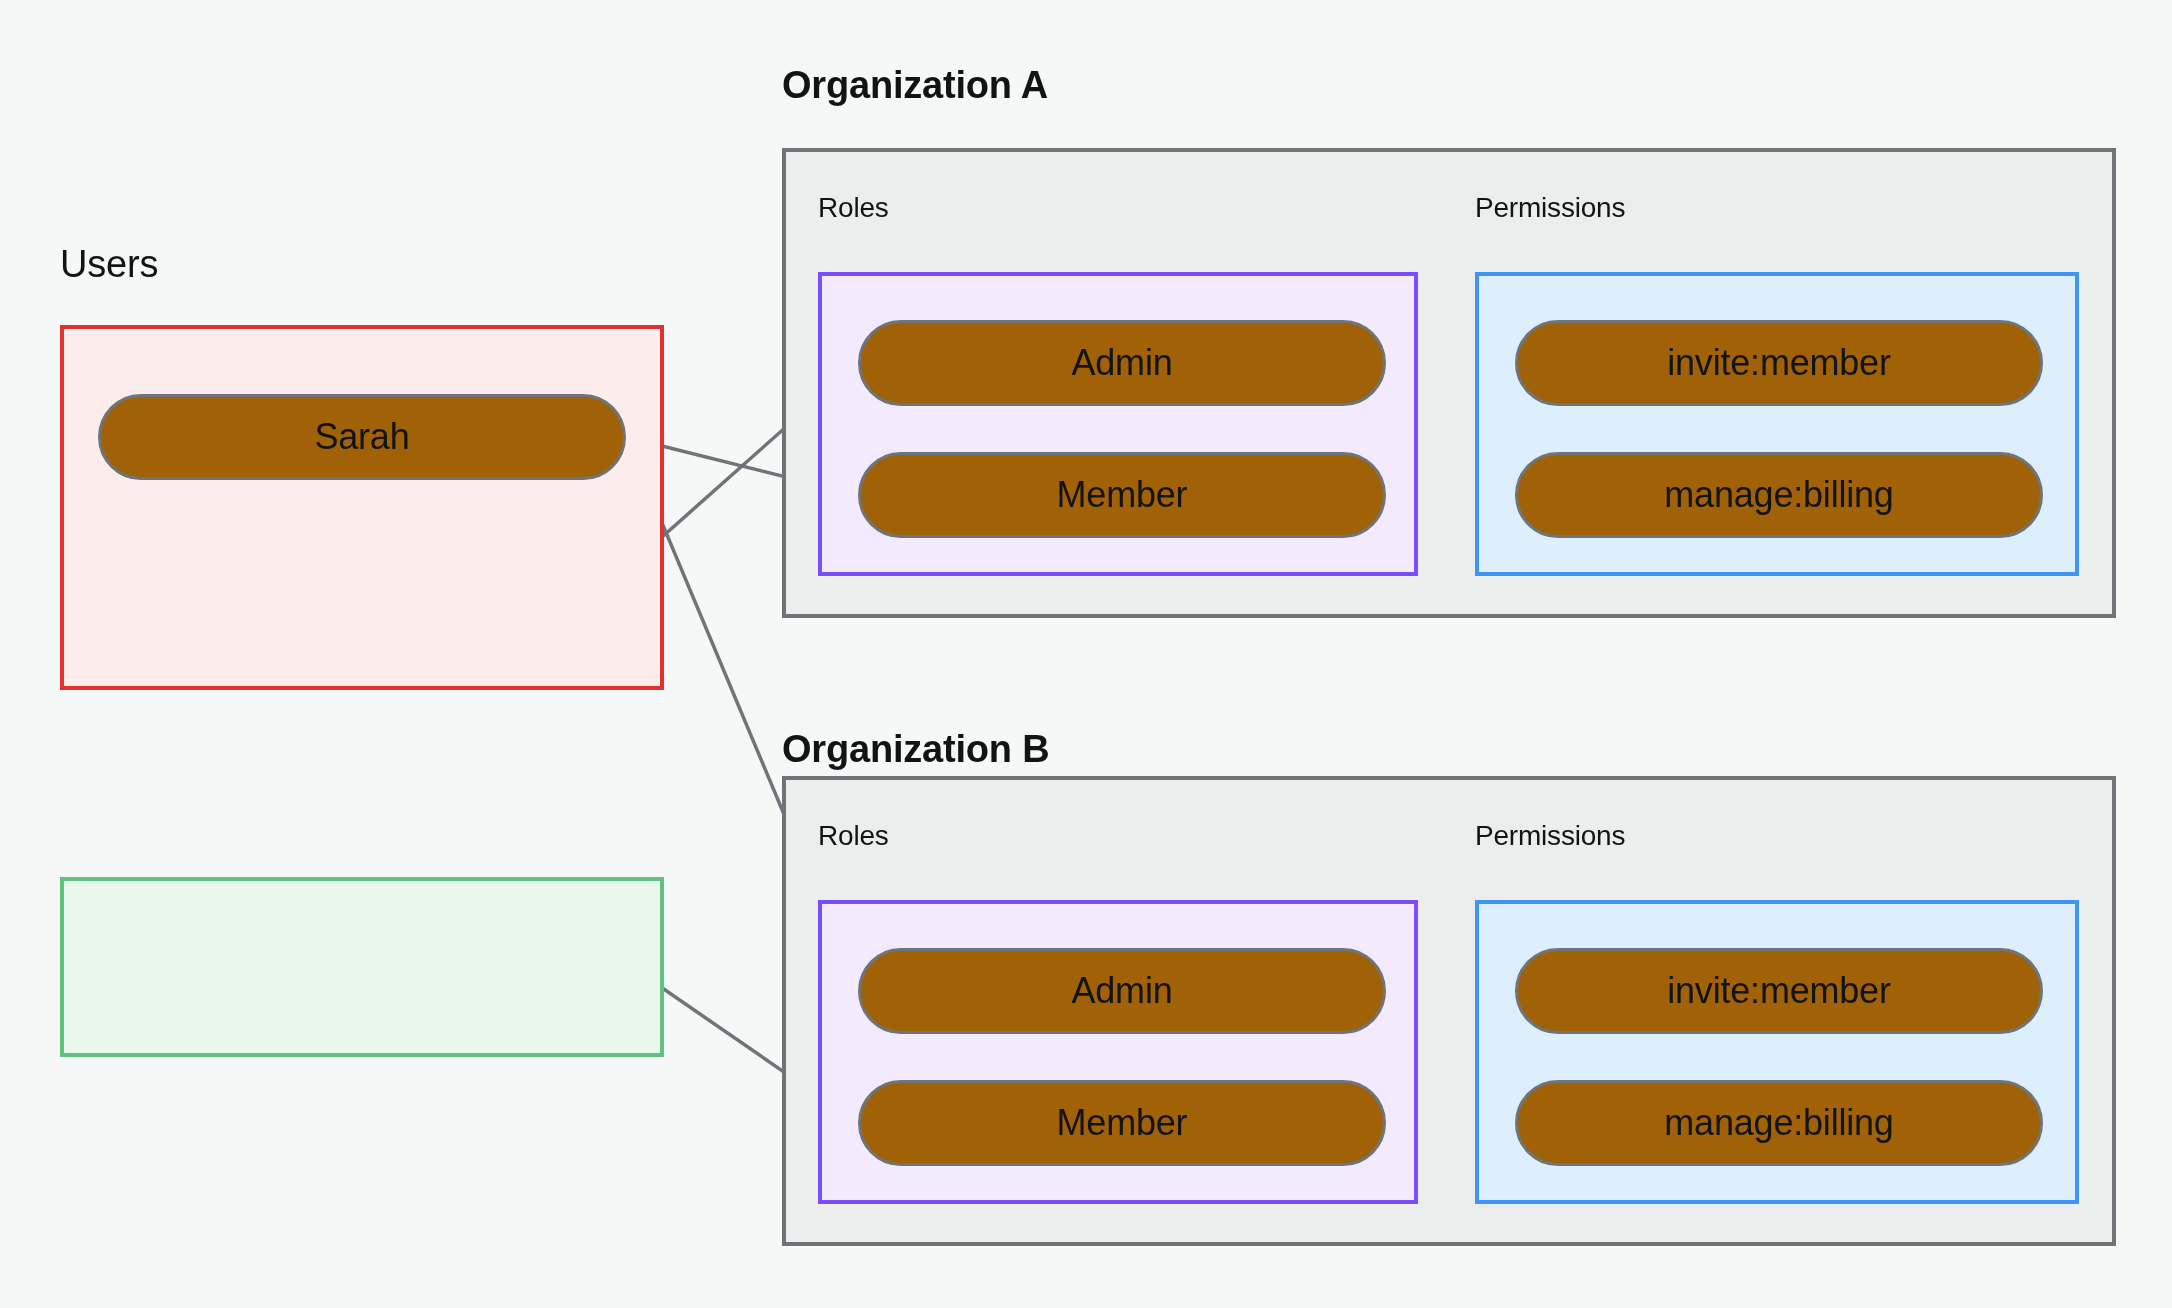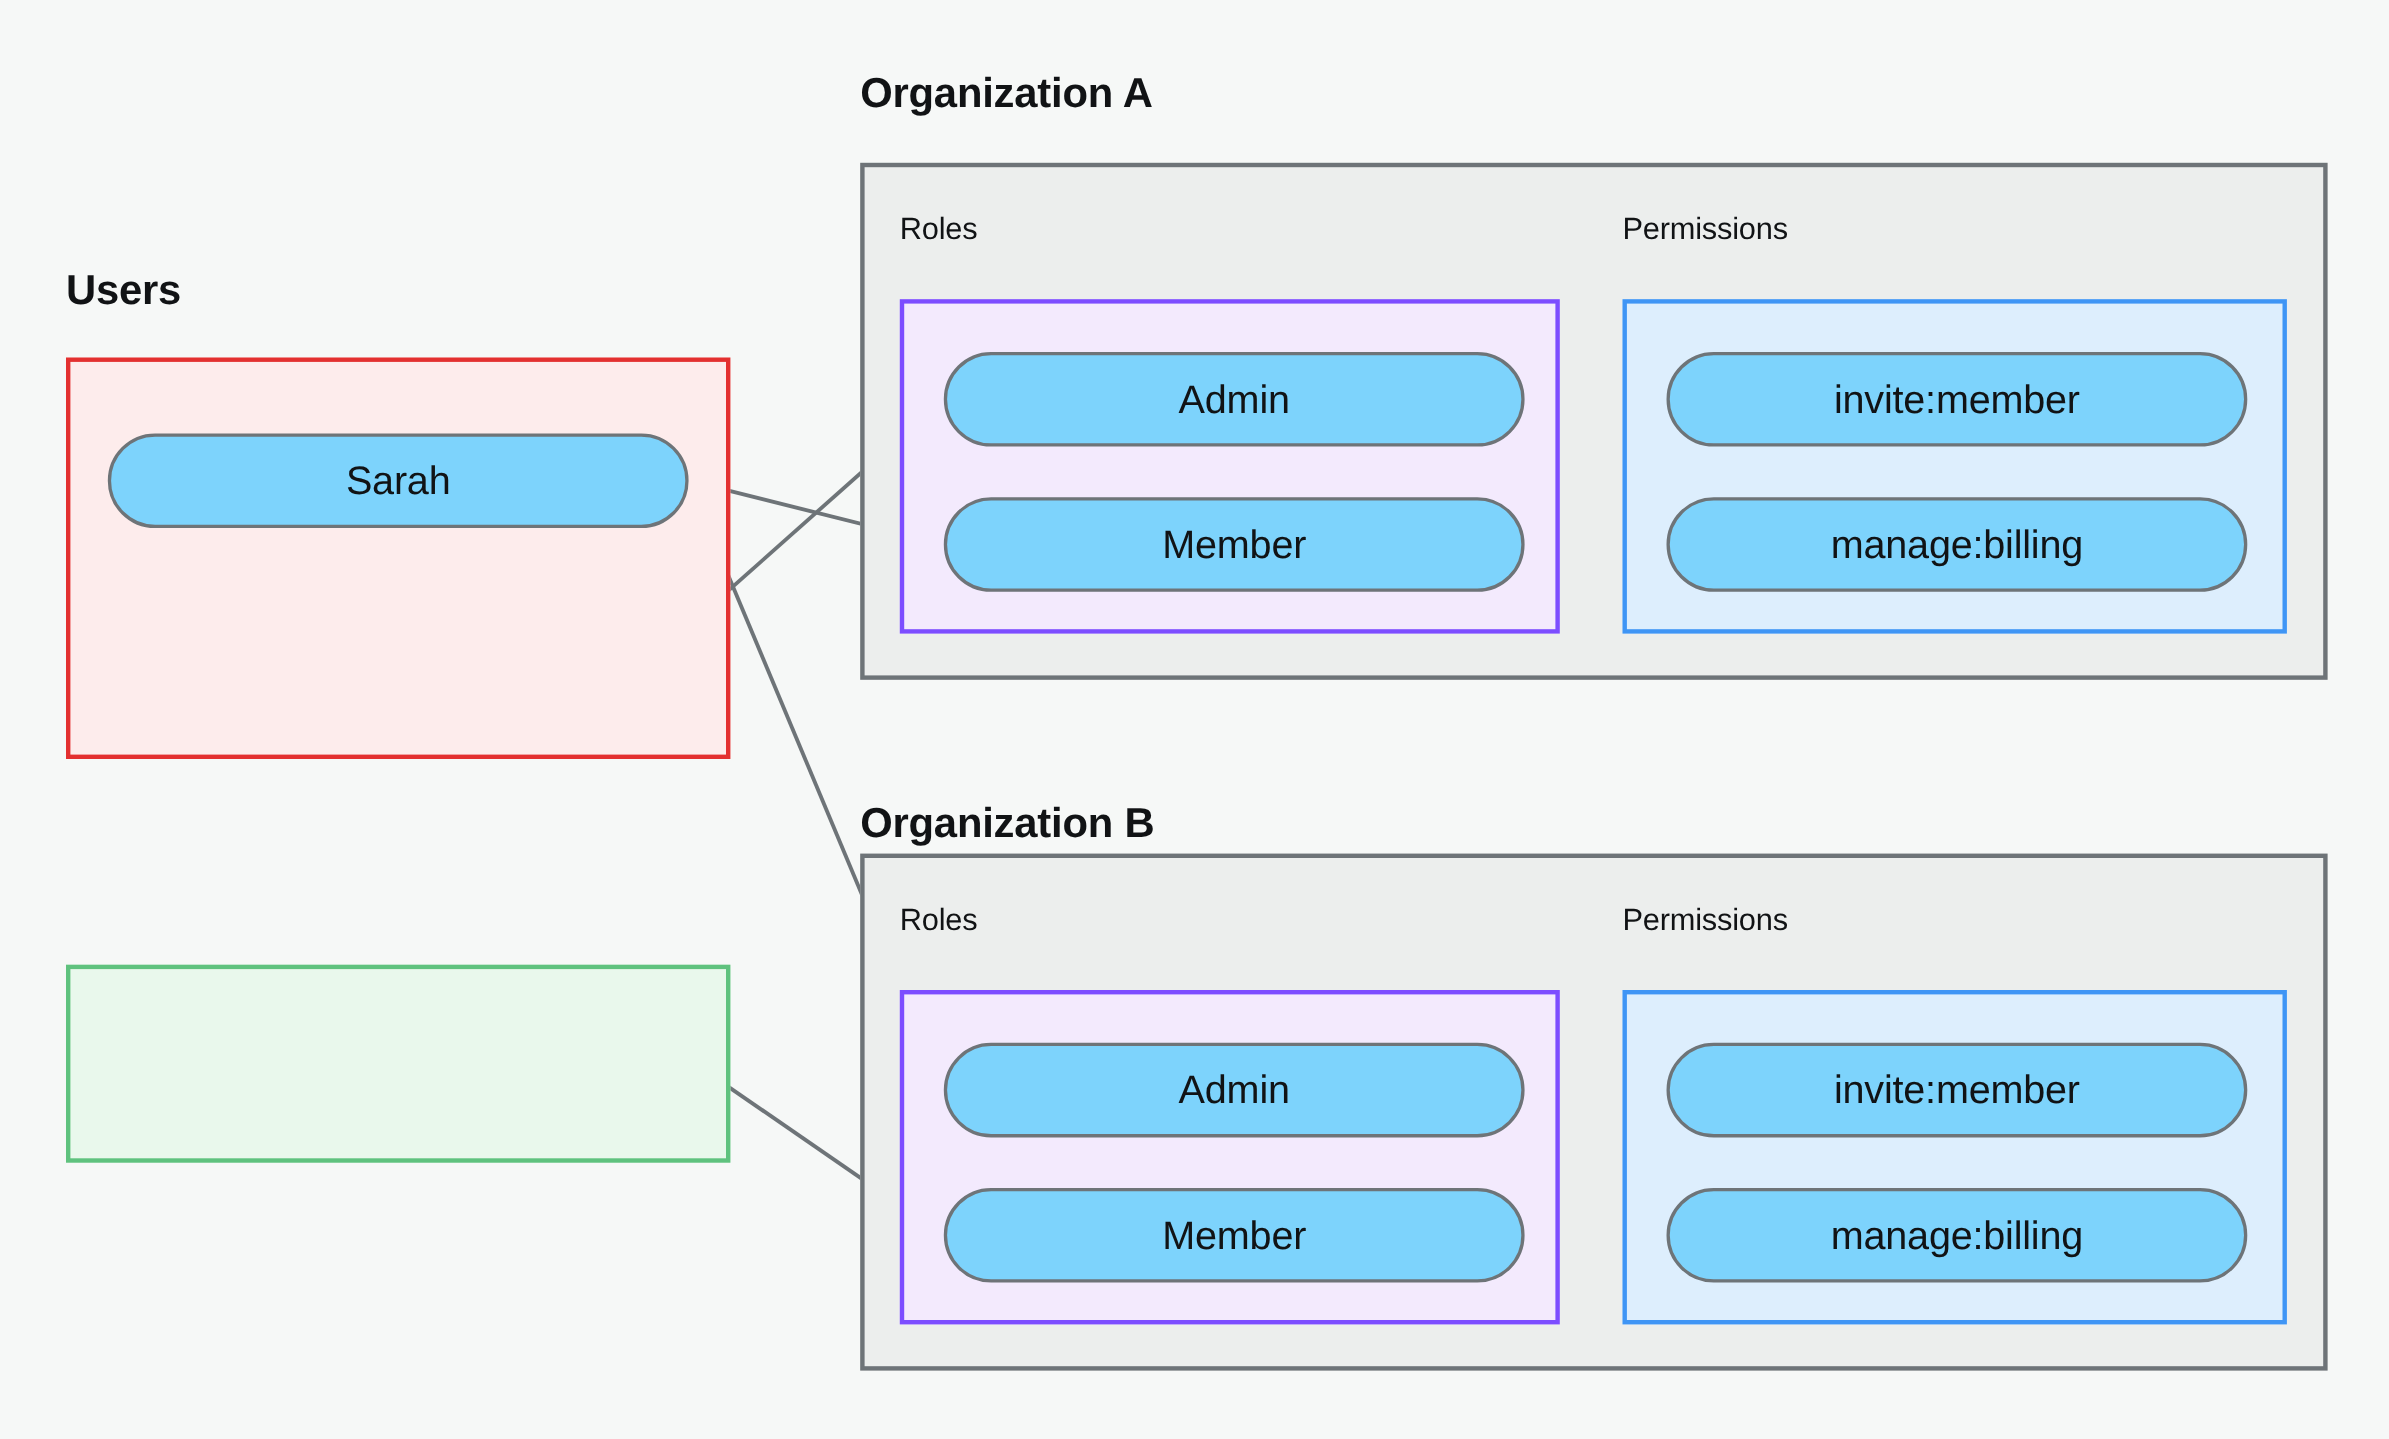--- a/index.html
+++ b/index.html
@@ -13,21 +13,21 @@
   #stage {
     position: relative;
     width: 2172px;
     height: 1308px;
     background: #f6f8f7;
     overflow: hidden;
   }
   .grp-label {
     position: absolute;
     font-size: 38px;
-    font-weight: 700;
+    font-weight: 400;
     color: #111315;
     letter-spacing: -0.2px;
     white-space: nowrap;
   }
   .org-label {
     position: absolute;
     font-size: 38px;
     font-weight: 700;
     color: #111315;
     letter-spacing: -0.2px;
@@ -67,21 +67,21 @@
     background: #f3eafd;
   }
   .box-perms {
     border-width: 4px;
     border-color: #3f95f5;
     background: #ddeefd;
   }
   .node {
     position: absolute;
     box-sizing: border-box;
-    background: #7dd3fc;
+    background: #a16207;
     border: 3px solid #6e7478;
     border-radius: 999px;
     display: flex;
     align-items: center;
     justify-content: center;
     font-size: 36px;
     color: #111315;
     letter-spacing: -0.2px;
     white-space: nowrap;
   }

